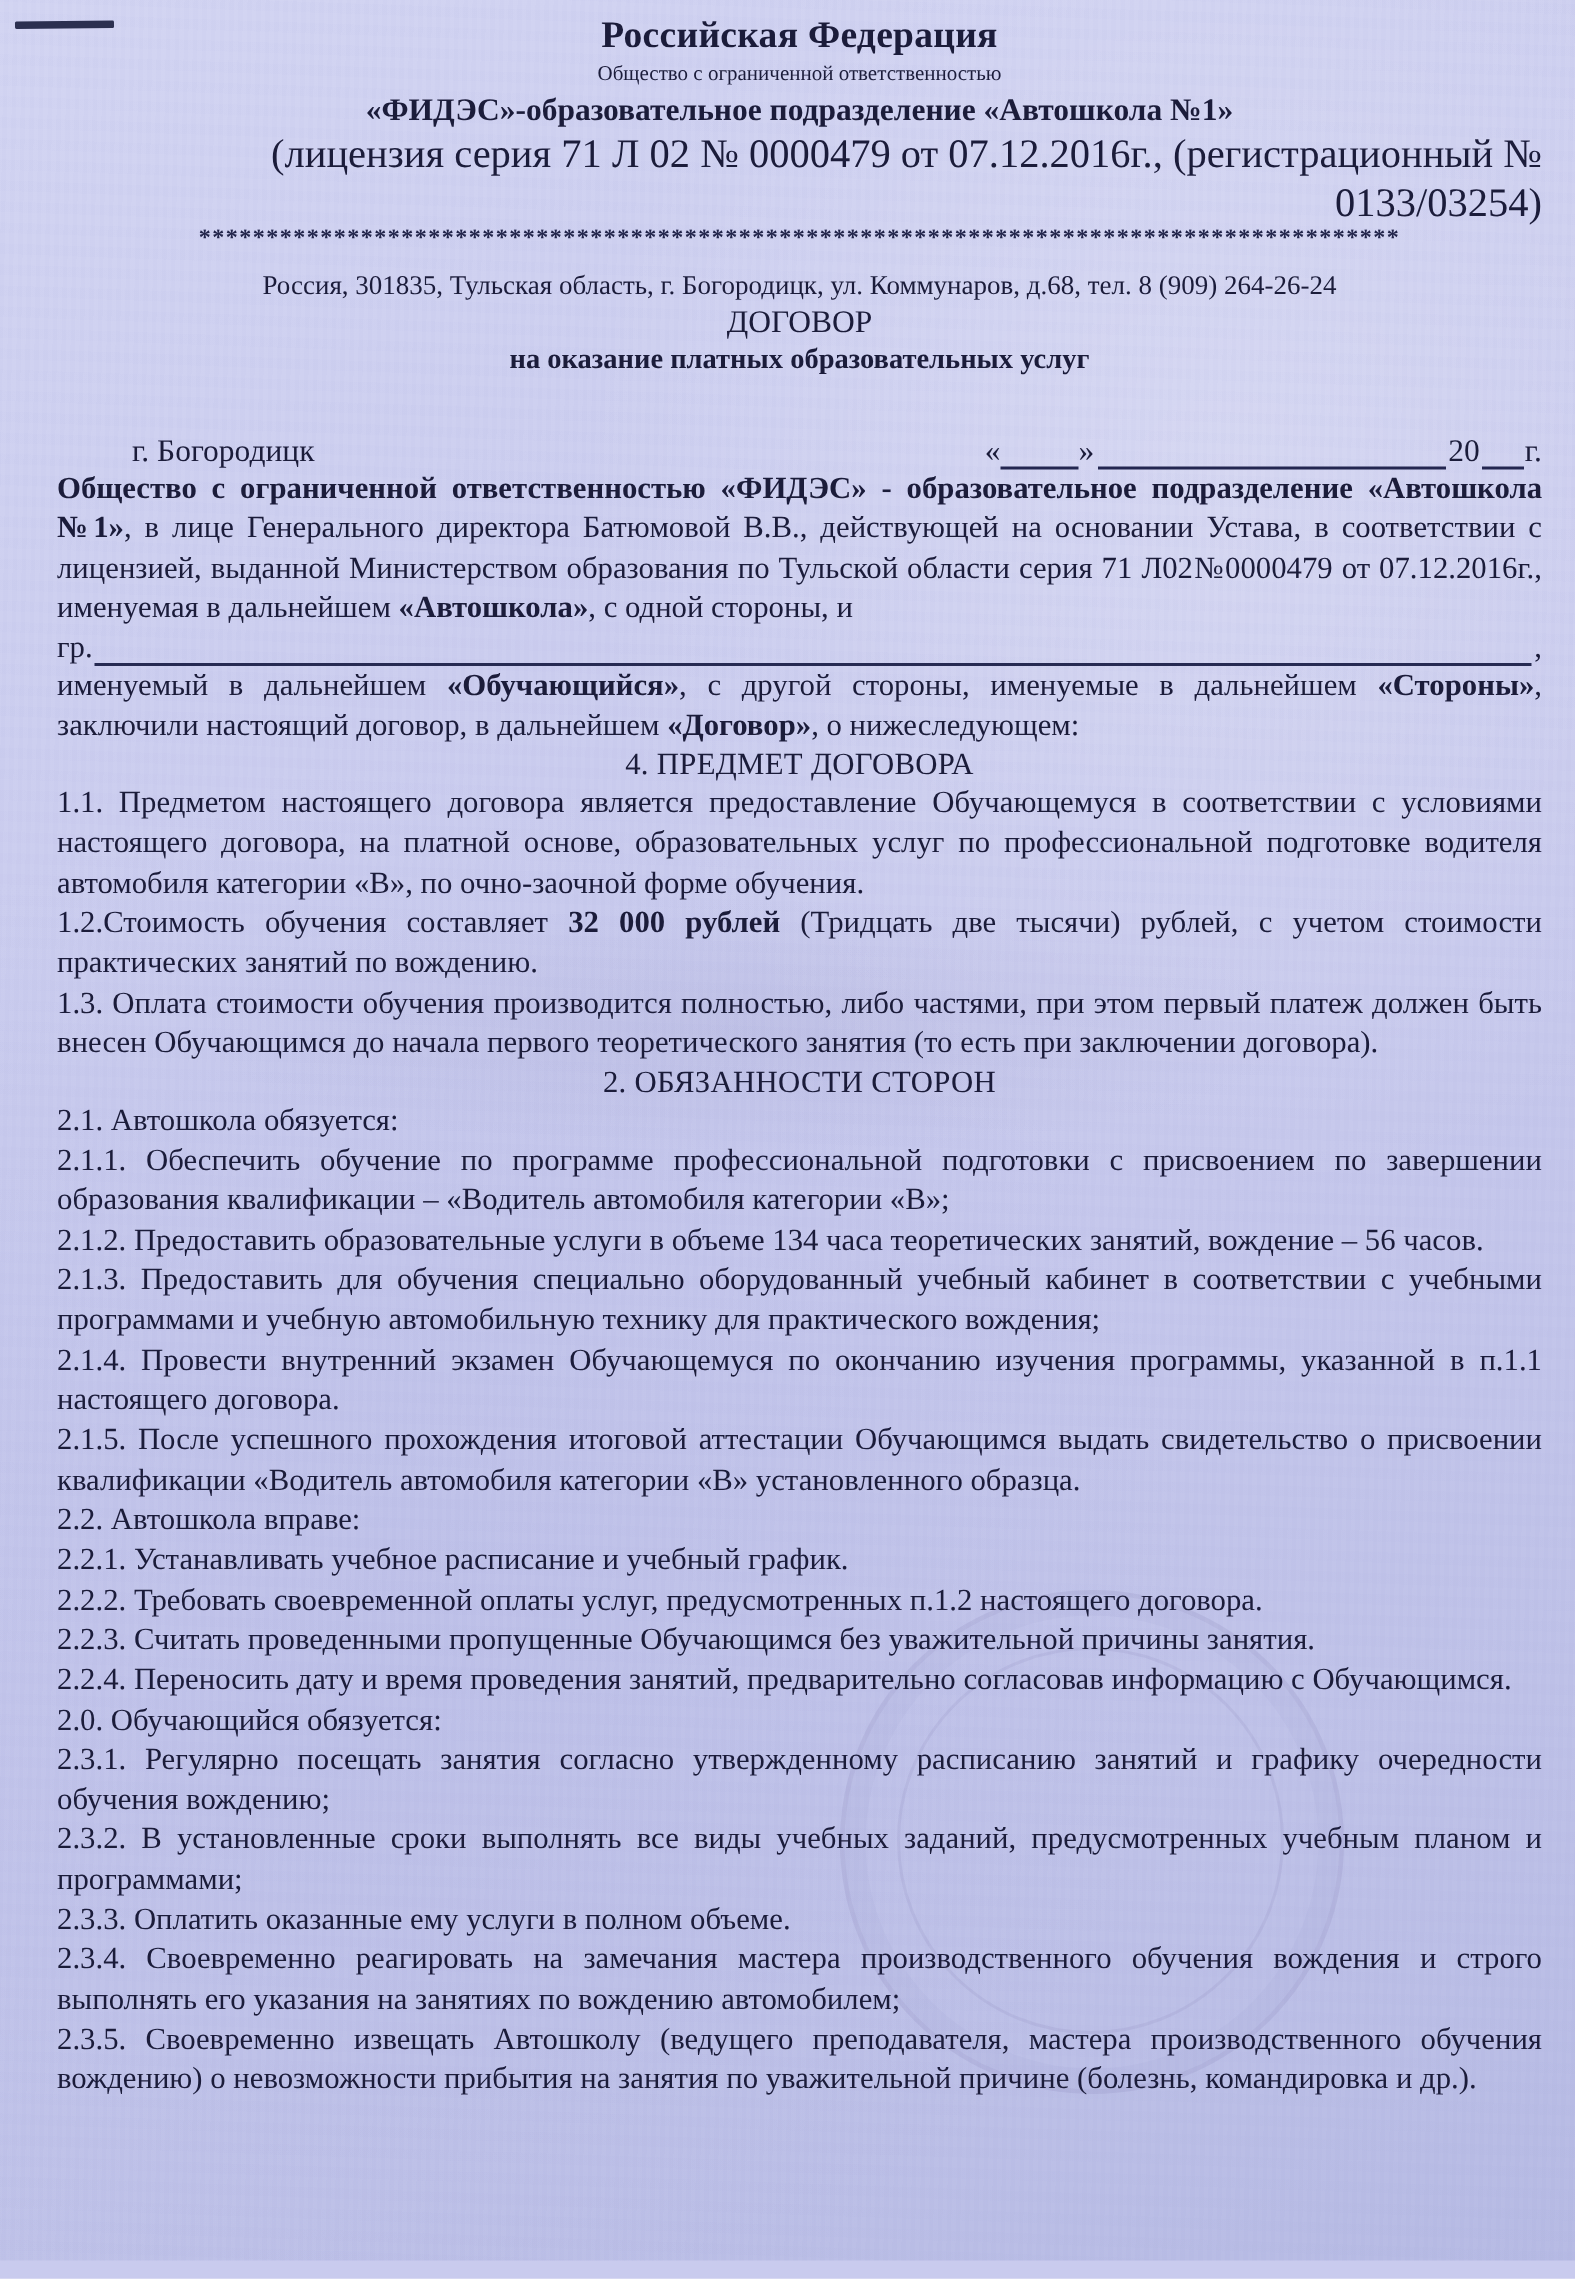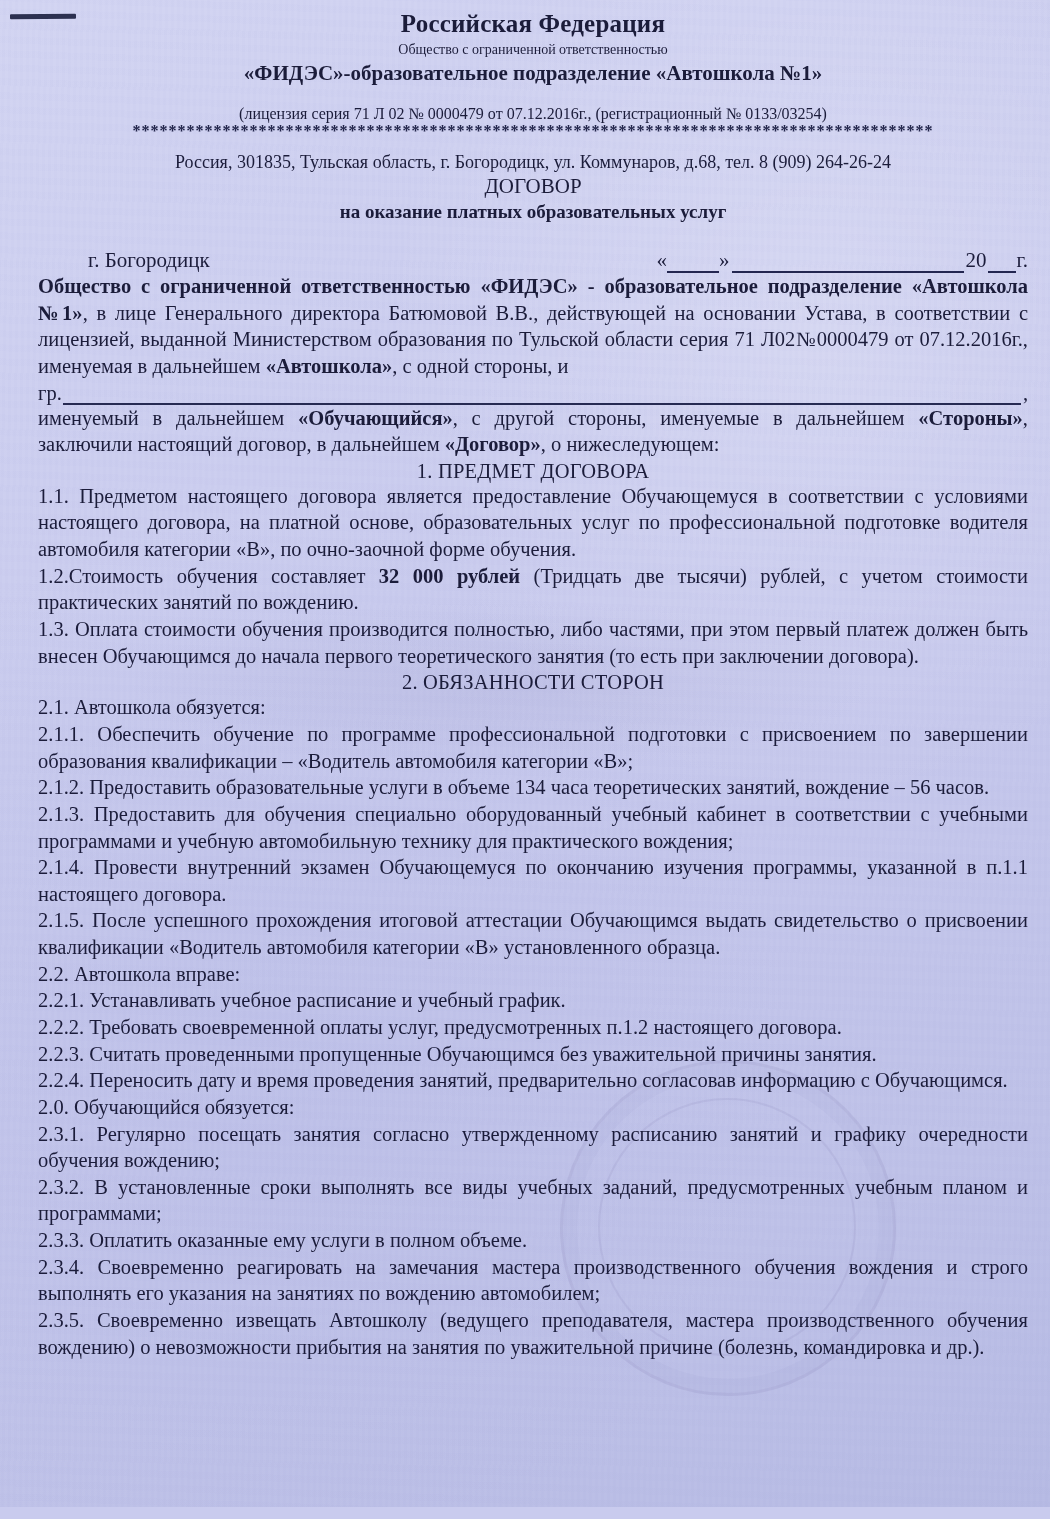--- a/index.html
+++ b/index.html
@@ -88,23 +88,24 @@
     line-height: 1.25;
     margin-top: 3px;
   }
   .hdr .l3 {
     font-size: 21px;
     font-weight: bold;
     line-height: 1.25;
     margin-top: 2px;
   }
   .hdr .l4 {
-    font-size: 16px;
+    font-size: 27px;
     line-height: 1.2;
-    margin-top: 18px;
+    margin-top: 0;
+    text-align: right;
   }
   .starline {
     font-size: 16px;
     letter-spacing: 1.0px;
     font-weight: bold;
     line-height: .8;
     margin: 2px 0 0 0;
     overflow: hidden;
     white-space: nowrap;
     height: 15px;
@@ -120,21 +121,21 @@
   .doctitle {
     text-align: center;
   }
   .doctitle .t1 { font-size: 21px; line-height: 1.2; }
   .doctitle .t2 { font-size: 19px; font-weight: bold; line-height: 1.25; margin-top: 1px; }
 
   
   .citydate {
     display: flex;
     align-items: center;
-    margin-top: 24px;
+    margin-top: 36px;
     font-size: 21px;
     padding-left: 50px;
   }
   .citydate .city { white-space: nowrap; }
   .citydate .spacer { flex: 1; }
   .citydate .dgroup { display: flex; align-items: flex-end; white-space: nowrap; }
   .ul-sm {
     display: inline-block;
     width: 52px;
     border-bottom: 2px solid #232650;
@@ -234,21 +235,21 @@
     <p class="para"><b>Общество с ограниченной ответственностью «ФИДЭС»</b><b> - образовательное подразделение </b><b>«Автошкола №1»</b><span>, в лице Генерального директора Батюмовой В.В., действующей на основании Устава, в соответствии с лицензией, выданной Министерством образования по Тульской области серия 71  Л02№0000479 от 07.12.2016г., именуемая в дальнейшем </span><b>«Автошкола»</b><span>, с одной стороны, и</span></p>
 
     <div class="grline">
       <span class="lbl">гр.</span>
       <span class="fill"></span>
       <span class="lbl">,</span>
     </div>
 
     <p class="para"><span>именуемый в дальнейшем </span><b>«Обучающийся»</b><span>, с другой стороны, именуемые в дальнейшем </span><b>«Стороны»</b><span>, заключили настоящий договор, в дальнейшем </span><b>«Договор»</b><span>, о нижеследующем:</span></p>
 
-    <div class="sect">1. ПРЕДМЕТ ДОГОВОРА</div>
+    <div class="sect">4. ПРЕДМЕТ ДОГОВОРА</div>
 
     <p class="para">1.1. Предметом настоящего договора является предоставление Обучающемуся в соответствии с условиями настоящего договора, на платной основе, образовательных услуг по профессиональной подготовке водителя автомобиля категории «В», по очно-заочной форме обучения.</p>
 
     <p class="para"><span>1.2.Стоимость обучения составляет </span><b>32 000  рублей</b><span> (Тридцать две тысячи) рублей, с учетом стоимости практических занятий по вождению.</span></p>
 
     <p class="para">1.3. Оплата стоимости обучения производится полностью, либо частями, при этом первый платеж должен быть внесен Обучающимся до начала первого теоретического занятия (то есть при заключении договора).</p>
 
     <div class="sect">2. ОБЯЗАННОСТИ СТОРОН</div>
 
     <p class="para nj">2.1. Автошкола обязуется:</p>

